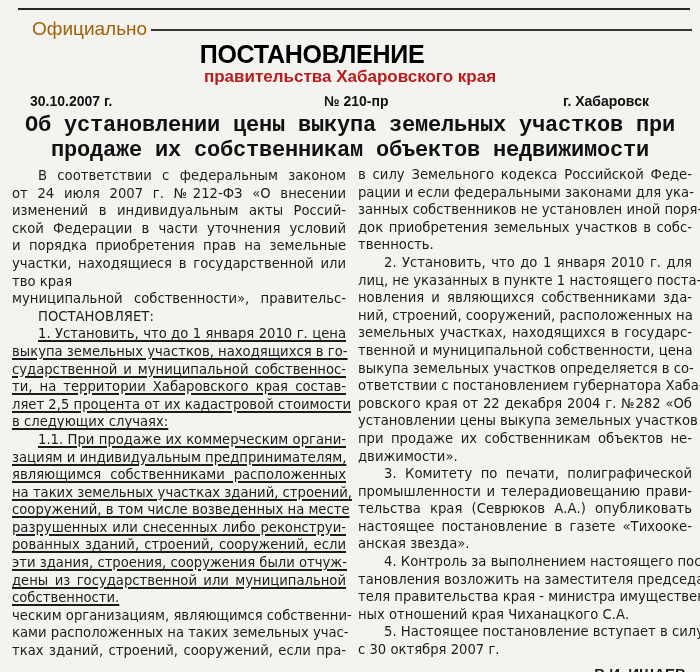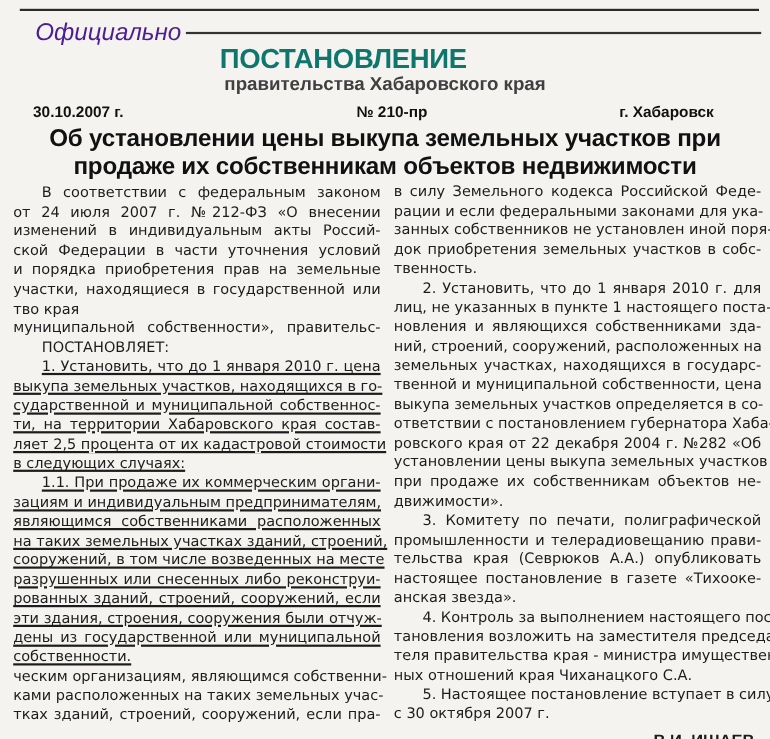--- a/index.html
+++ b/index.html
@@ -5,37 +5,37 @@
   html, body { margin:0; padding:0; }
   body {
     width:700px; height:672px; overflow:hidden;
     background:#f4f3f0;
     color:#1a1a1a;
     font-family: "DejaVu Sans", sans-serif;
     position:relative;
   }
   .top-rule { position:absolute; left:18px; top:8px; width:672px; height:2px; background:#2a2a2a; }
   .rubric-row { position:absolute; left:32px; top:18px; width:660px; height:22px; display:flex; align-items:center; }
-  .rubric { font-family:"Liberation Sans", sans-serif; font-style:italic; font-size:22px; color:#4c1d95; white-space:nowrap; }
+  .rubric { font-family:"Liberation Sans", sans-serif; font-size:19px; color:#a16207; white-space:nowrap; }
   .rubric-rule { flex:1; height:2px; background:#333; margin-left:4px; margin-top:2px; }
   .title {
     position:absolute; left:0; top:40px; width:624px; text-align:center;
-    font-family:"Liberation Sans", sans-serif; font-weight:bold; font-size:25px; letter-spacing:-0.3px; color:#0f766e;
+    font-family:"Liberation Sans", sans-serif; font-weight:bold; font-size:25px; letter-spacing:-0.3px; color:#000000;
   }
   .subtitle {
     position:absolute; left:0; top:67px; width:700px; text-align:center;
-    font-family:"Liberation Sans", sans-serif; font-weight:bold; font-size:17px; color:#404040;
+    font-family:"Liberation Sans", sans-serif; font-weight:bold; font-size:17px; color:#b91c1c;
   }
   .meta { position:absolute; top:93px; font-family:"Liberation Sans", sans-serif; font-weight:bold; font-size:14px; color:#111; }
   .meta-date { left:30px; }
   .meta-num { left:324px; }
   .meta-city { left:563px; }
   .headline {
     position:absolute; left:0; top:113px; width:700px; text-align:center;
-    font-family:Liberation Sans, sans-serif; font-weight:bold; font-size:22px; line-height:25px; color:#111; letter-spacing:-0.2px;
+    font-family:Liberation Mono, monospace; font-weight:bold; font-size:22px; line-height:25px; color:#111; letter-spacing:-0.2px;
   }
   .col {
     position:absolute; top:167px;
     font-family:"DejaVu Sans", sans-serif; font-size:13.2px; line-height:17.6px; color:#1c1c1c;
     text-align:justify;
   }
   .col-left { left:12px; width:334px; }
   .col-right { left:358px; width:334px; top:166px; }
   .line { display:block; white-space:nowrap; text-align:justify; text-align-last:justify; height:17.6px; overflow:visible; }
   .line.last { text-align-last:left; }

